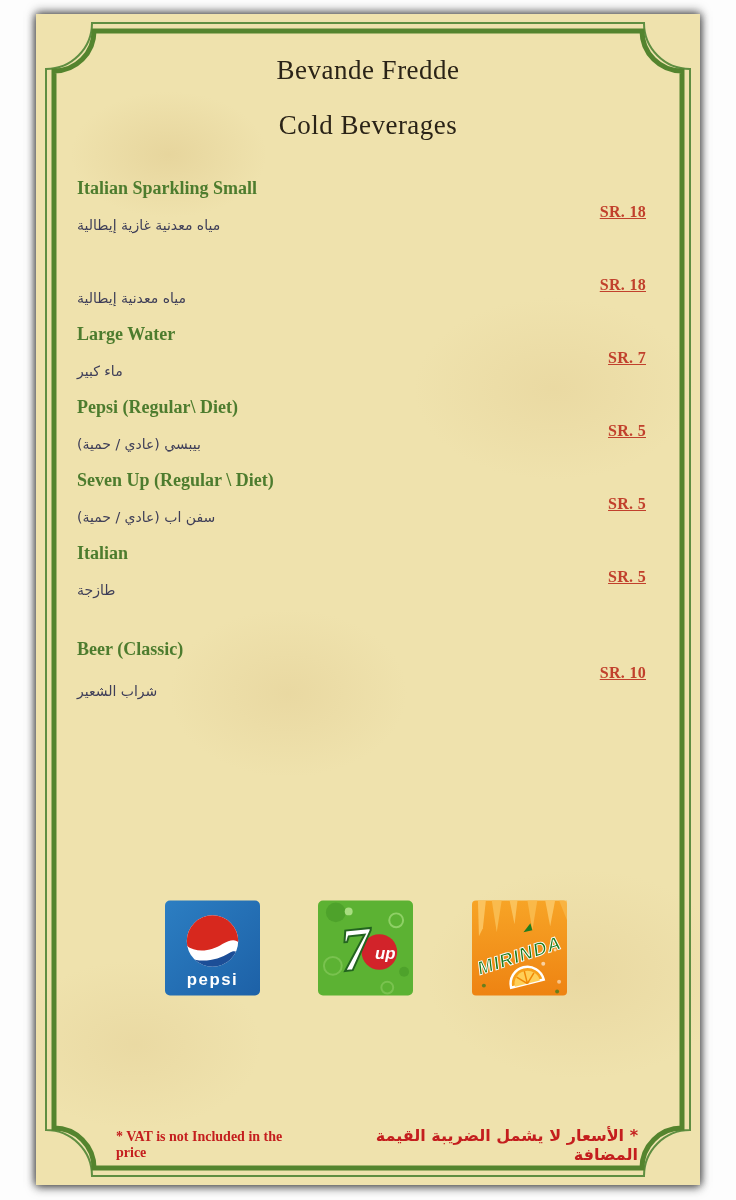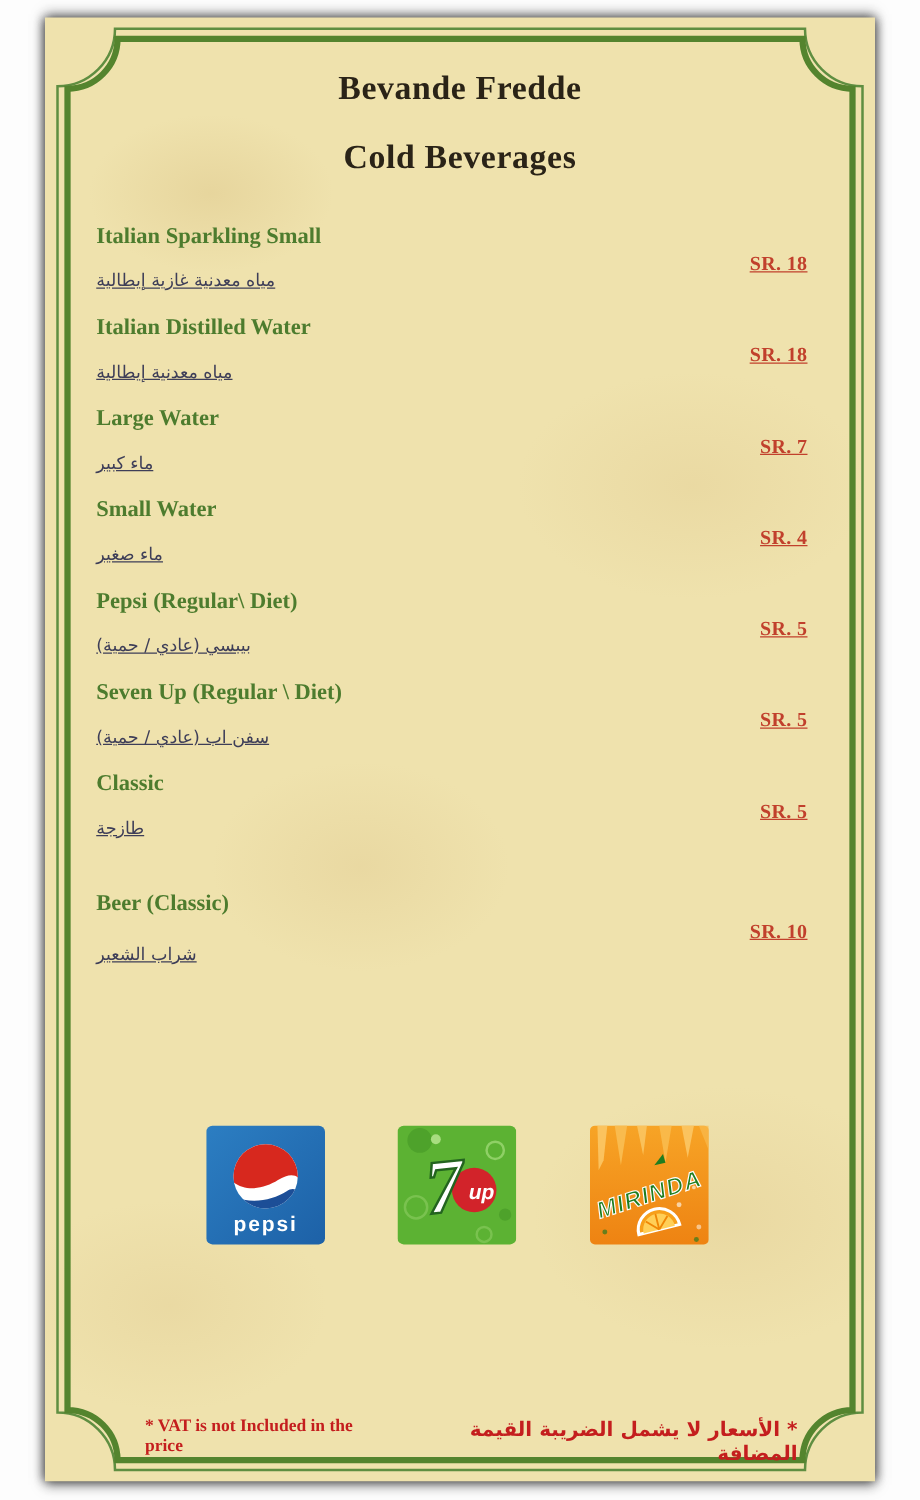--- a/index.html
+++ b/index.html
@@ -15,43 +15,43 @@
       radial-gradient(170px 120px at 38% 58%, rgba(226,205,148,.45), transparent 70%),
       radial-gradient(220px 150px at 82% 82%, rgba(228,207,150,.50), transparent 70%),
       radial-gradient(180px 120px at 15% 88%, rgba(226,205,148,.40), transparent 70%),
       #efe2ad;
     box-shadow:0 3px 9px rgba(30,30,30,.60), 0 -3px 9px rgba(30,30,30,.50),
                3px 0 6px rgba(80,80,80,.25), -3px 0 6px rgba(80,80,80,.25);
   }
   .frame { position:absolute; left:0; top:0; width:664px; height:1171px; }
 
   .title { position:absolute; left:0; width:100%; text-align:center;
-           font-weight:700; font-size:27px; color:#2a2317; letter-spacing:.5px; }
+           font-weight:400; font-size:27px; color:#2a2317; letter-spacing:.5px; }
   .title.it { top:41px; }
   .title.en { top:96px; }
 
   .menu-items { position:absolute; left:41px; right:40px; top:164px; }
   .row { position:relative; height:73px; }
   .row.last { margin-top:23px; height:84px; }
   .name-en { position:absolute; left:0; top:0; font-weight:700; font-size:18px;
              color:#4d7c2e; white-space:pre; }
   .name-ar { position:absolute; left:0; top:39px; font-family:"DejaVu Sans",sans-serif;
-             font-size:14px; color:#3e3e58; direction:rtl;text-decoration:underline; }
+             font-size:14px; color:#3e3e58; direction:rtl; }
   .row.last .name-ar { top:44px; }
   .price { position:absolute; right:14px; top:25px; font-weight:700; font-size:16px;
            color:#c1402c; letter-spacing:.3px;text-decoration:underline; }
 
   .logos { position:absolute; left:0; top:886px; width:100%; height:96px; }
   .logo { position:absolute; top:0; width:95px; height:96px; }
   .logo.pepsi   { left:129px; }
   .logo.sevenup { left:282px; }
   .logo.mirinda { left:436px; }
 
   .footer { position:absolute; left:80px; right:62px; top:1120px; height:22px;
-            display:flex; justify-content:space-between; }
+            display:flex; justify-content:space-between; align-items:center; }
   .note-en { font-weight:700; font-size:14px; color:#c41e1e; }
   .note-ar { font-family:"DejaVu Sans",sans-serif; font-weight:700; font-size:16px;
              color:#c41e1e; direction:rtl; }
 </style>
 </head>
 <body>
 
 <div class="stage">
   <div class="paper">
 
@@ -64,51 +64,45 @@
     <div class="title en">Cold Beverages</div>
 
     <div class="menu-items">
       <div class="row">
         <div class="name-en">Italian Sparkling Small</div>
         <div class="name-ar">مياه معدنية غازية إيطالية</div>
         <div class="price">SR. 18</div>
       </div>
 
       <div class="row">
-        <div class="name-en">Italian Distilled Water</div>
         <div class="name-ar">مياه معدنية إيطالية</div>
         <div class="price">SR. 18</div>
       </div>
 
       <div class="row">
         <div class="name-en">Large Water</div>
         <div class="name-ar">ماء كبير</div>
         <div class="price">SR. 7</div>
       </div>
 
-      <div class="row">
-        <div class="name-en">Small Water</div>
-        <div class="name-ar">ماء صغير</div>
-        <div class="price">SR. 4</div>
-      </div>
 
       <div class="row">
         <div class="name-en">Pepsi (Regular\ Diet)</div>
         <div class="name-ar">بيبسي (عادي / حمية)</div>
         <div class="price">SR. 5</div>
       </div>
 
       <div class="row">
         <div class="name-en">Seven Up (Regular \ Diet)</div>
         <div class="name-ar">سفن اب (عادي / حمية)</div>
         <div class="price">SR. 5</div>
       </div>
 
       <div class="row">
-        <div class="name-en">Classic</div>
+        <div class="name-en">Italian</div>
         <div class="name-ar">طازجة</div>
         <div class="price">SR. 5</div>
       </div>
 
 
       <div class="row last">
         <div class="name-en">Beer (Classic)</div>
         <div class="name-ar">شراب الشعير</div>
         <div class="price">SR. 10</div>
       </div>

